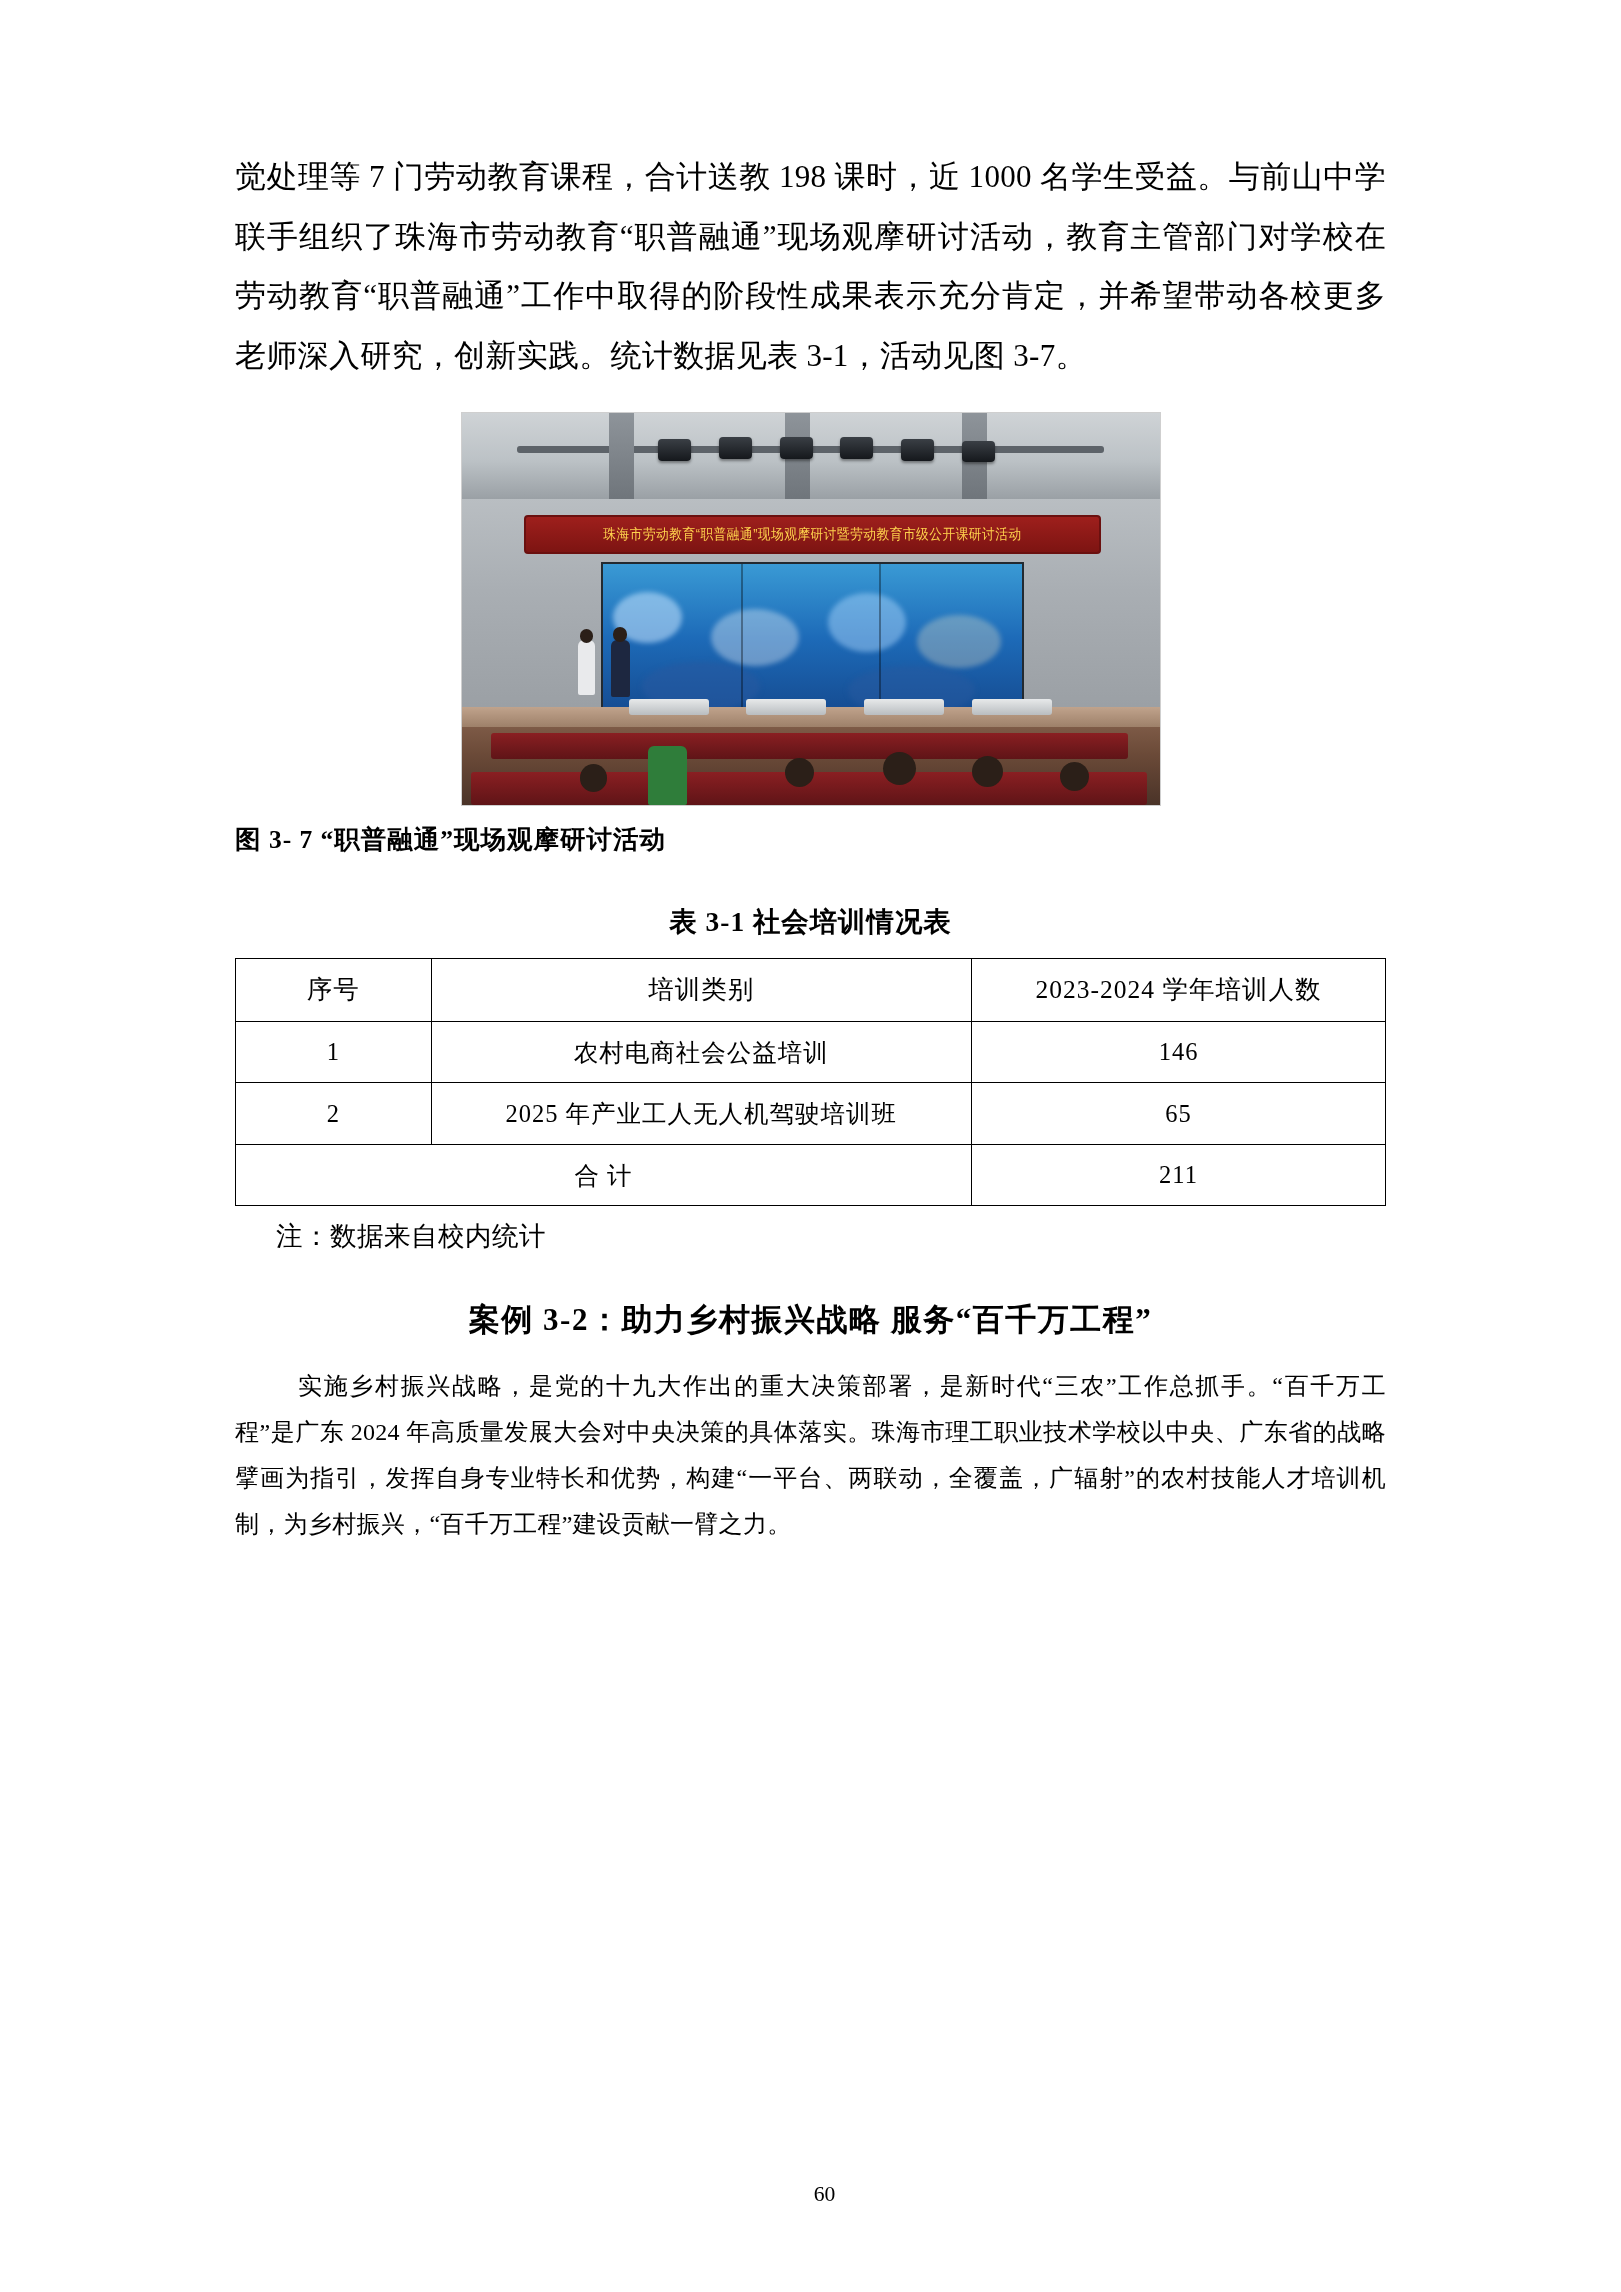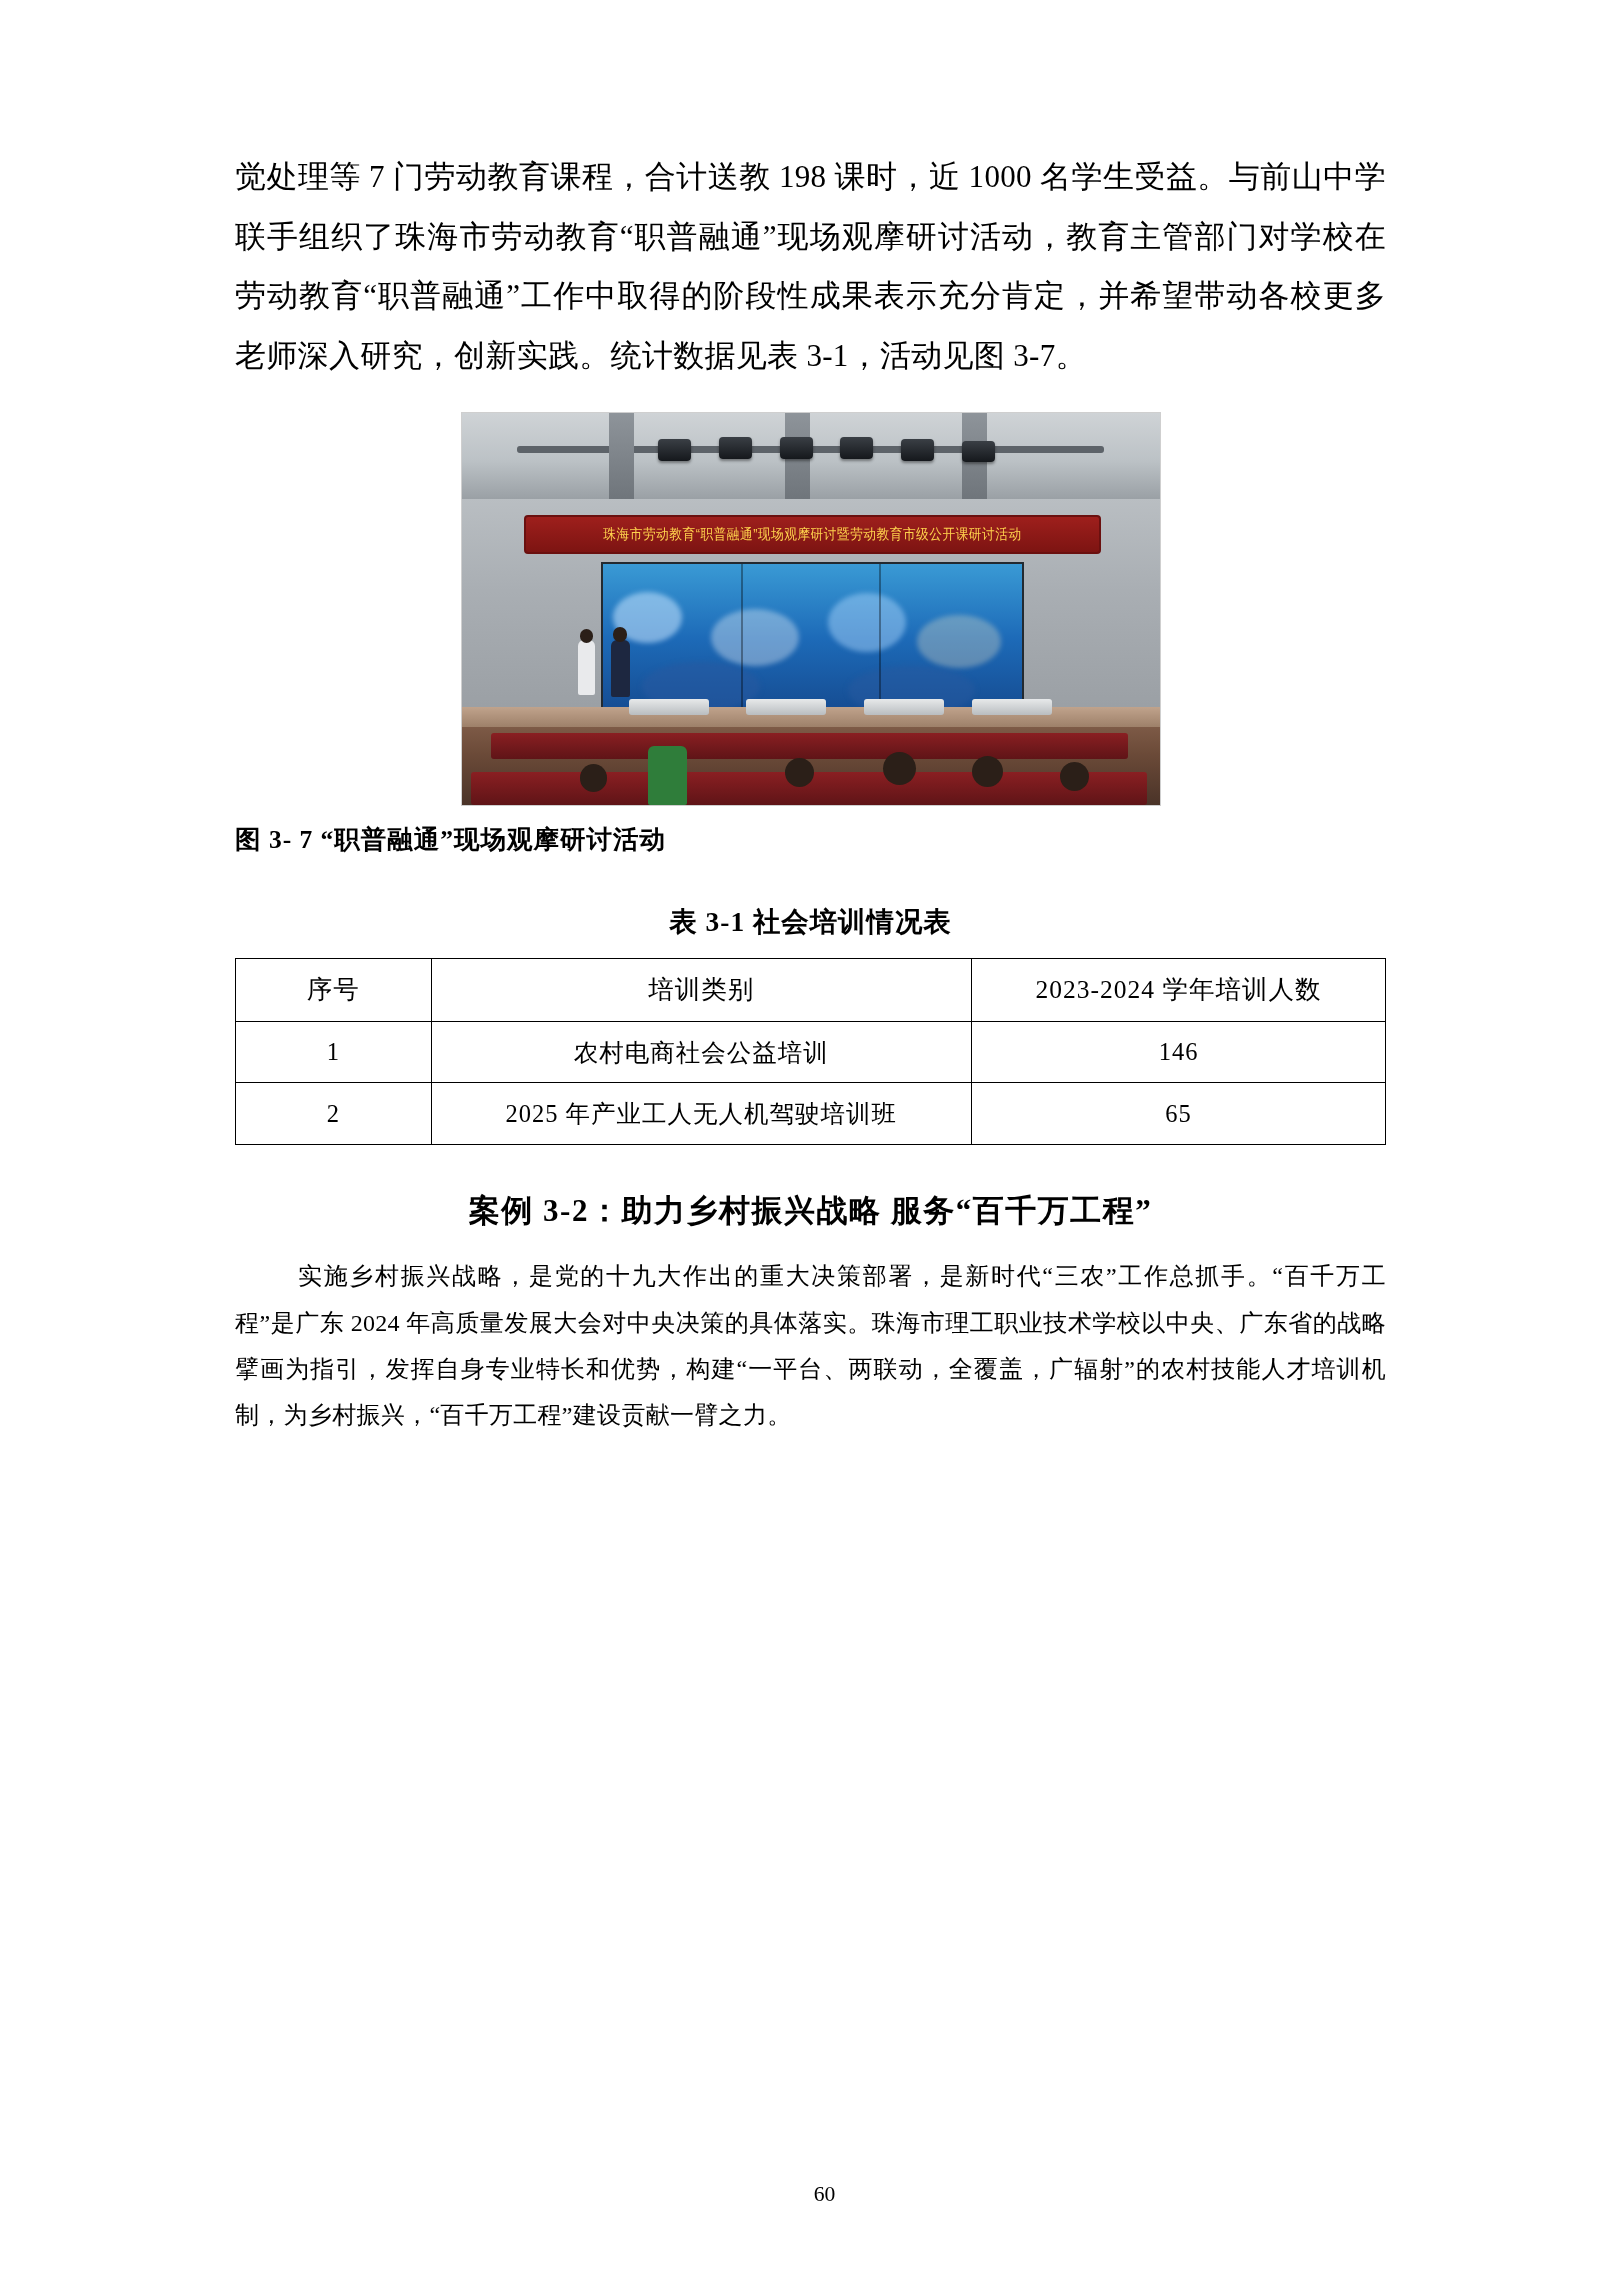--- a/index.html
+++ b/index.html
@@ -290,23 +290,28 @@
       <tr>
         <td>1</td>
         <td>农村电商社会公益培训</td>
         <td>146</td>
       </tr>
       <tr>
         <td>2</td>
         <td>2025 年产业工人无人机驾驶培训班</td>
         <td>65</td>
       </tr>
+      <tr>
+        <td colspan="2">合 计</td>
+        <td>211</td>
+      </tr>
     </tbody>
   </table>
 
+  <div class="table-note">注：数据来自校内统计</div>
 
   <div class="case-title">案例 3-2：助力乡村振兴战略  服务“百千万工程”</div>
 
   <p class="body-para">实施乡村振兴战略，是党的十九大作出的重大决策部署，是新时代“三农”工作总抓手。“百千万工程”是广东 2024 年高质量发展大会对中央决策的具体落实。珠海市理工职业技术学校以中央、广东省的战略擘画为指引，发挥自身专业特长和优势，构建“一平台、两联动，全覆盖，广辐射”的农村技能人才培训机制，为乡村振兴，“百千万工程”建设贡献一臂之力。</p>
 
   <div class="page-number">60</div>
 </div>
 
 
 </body></html>

